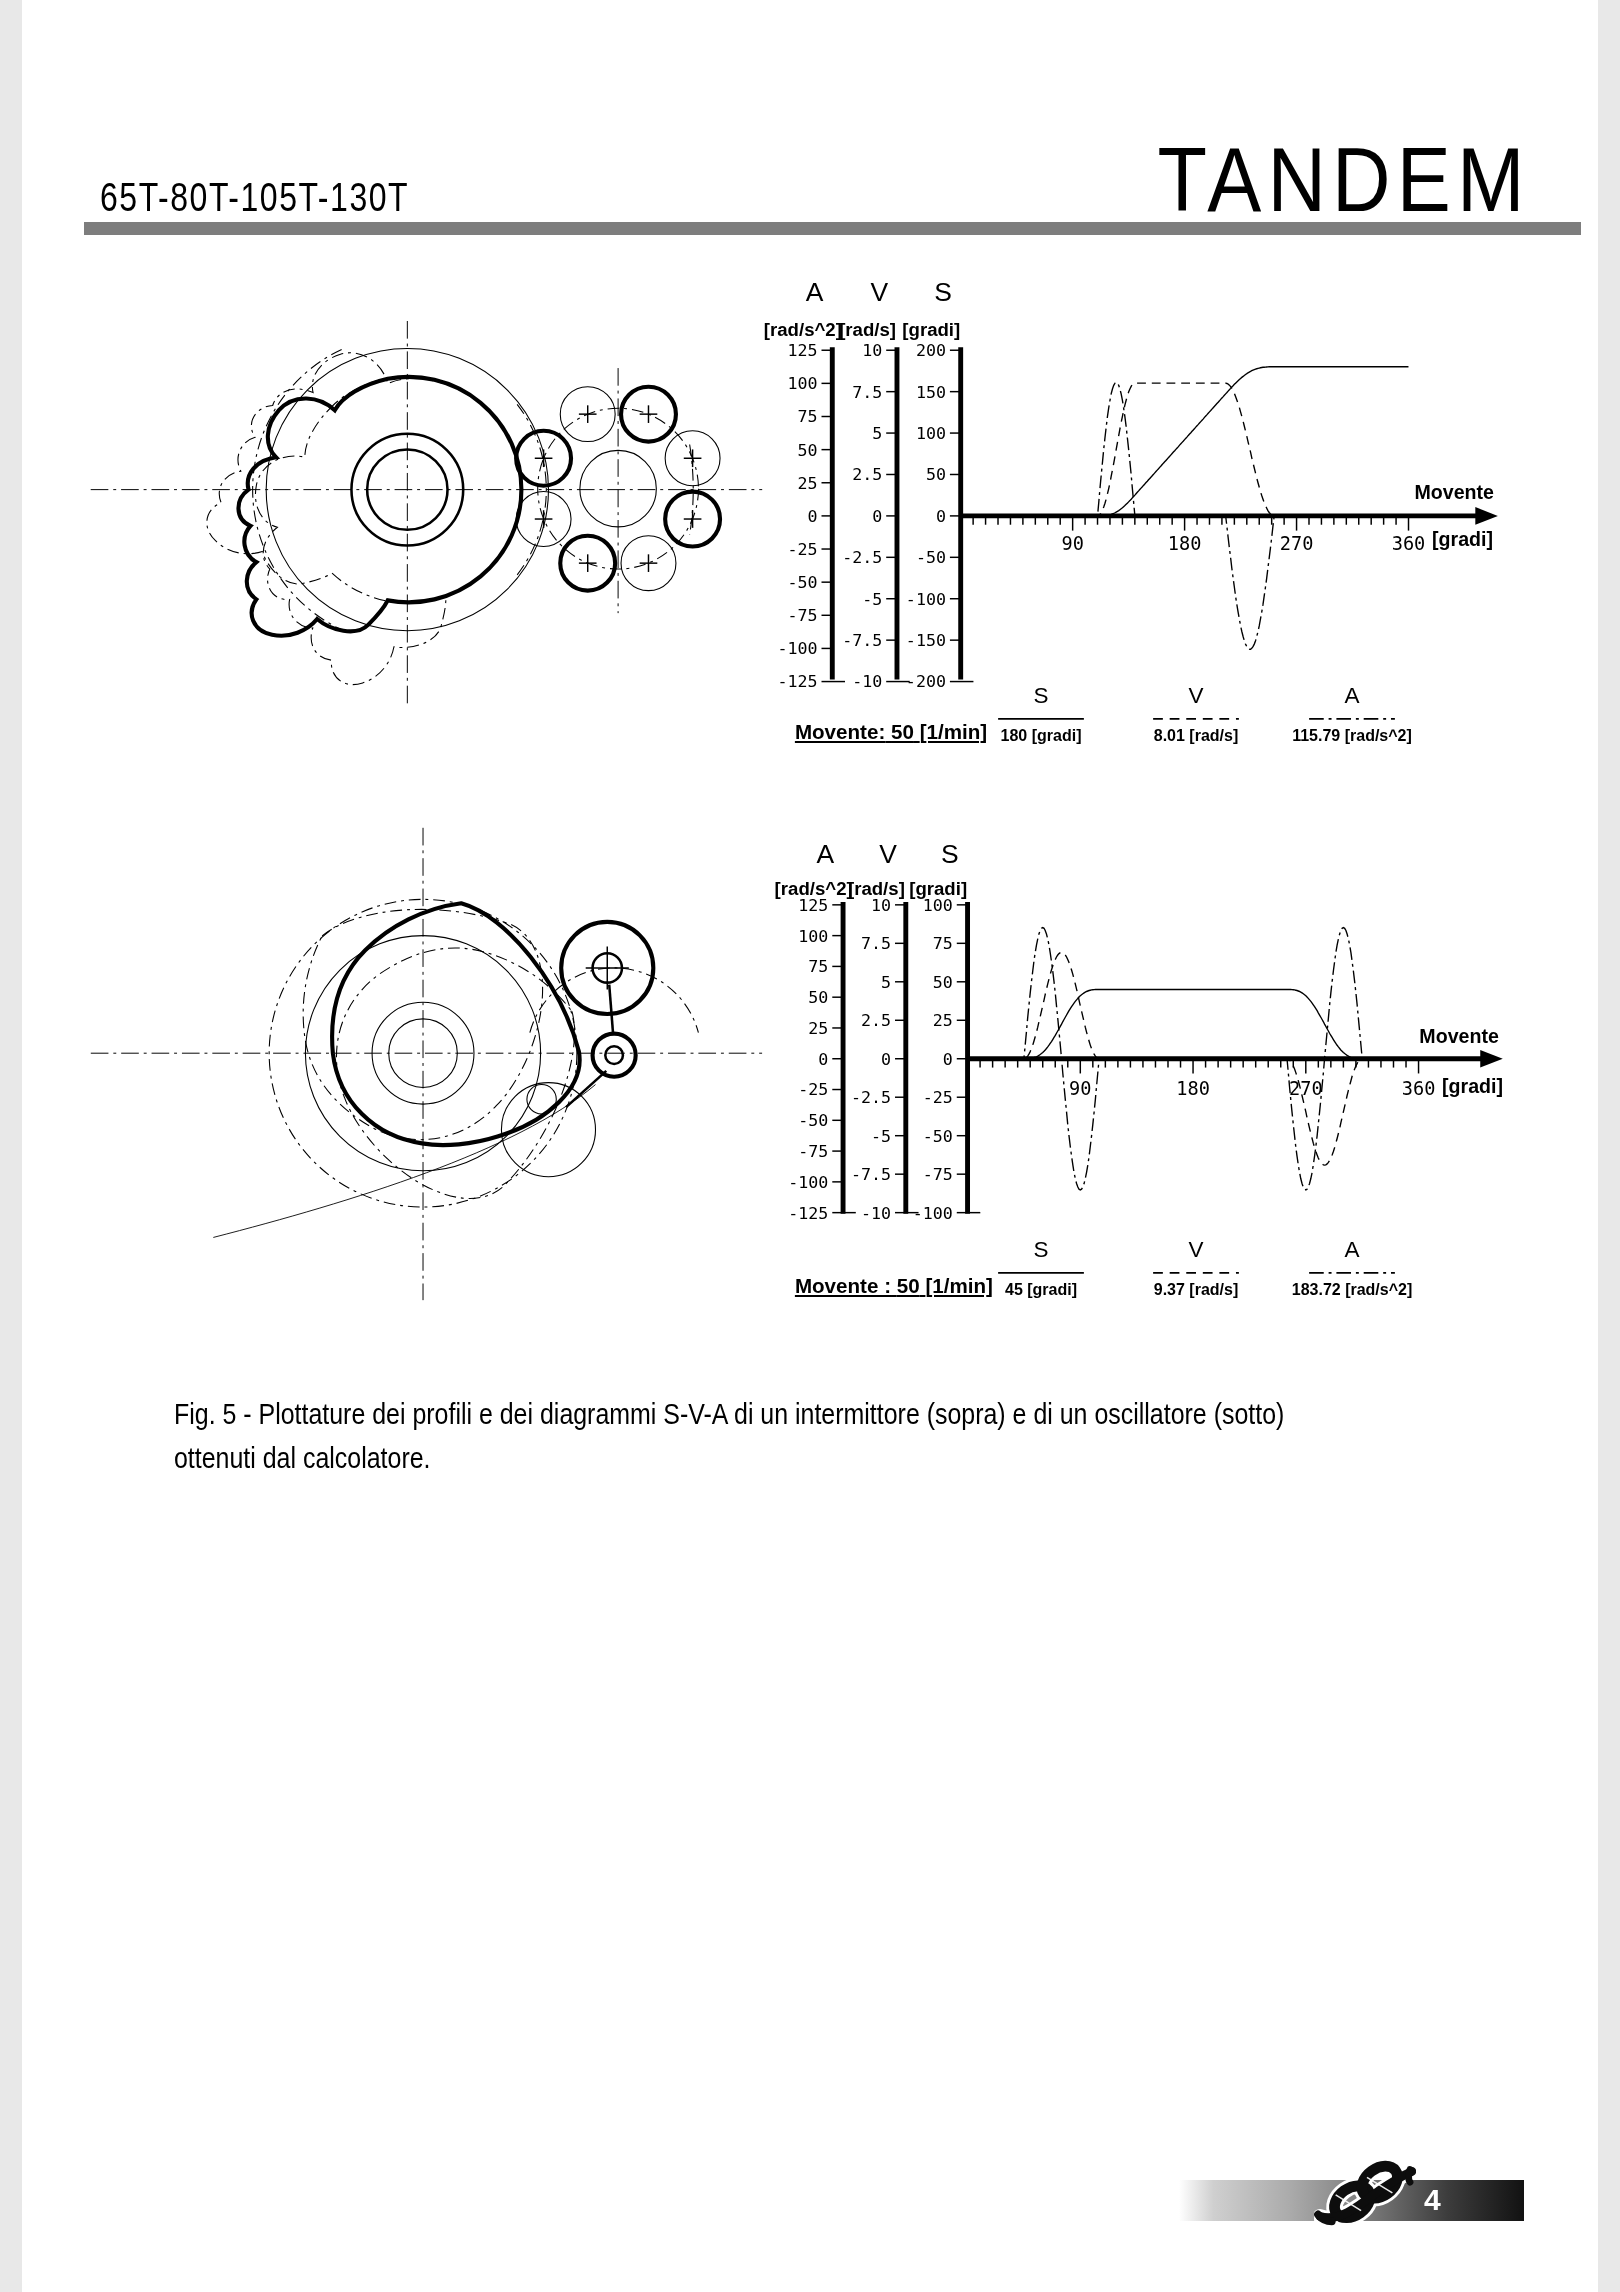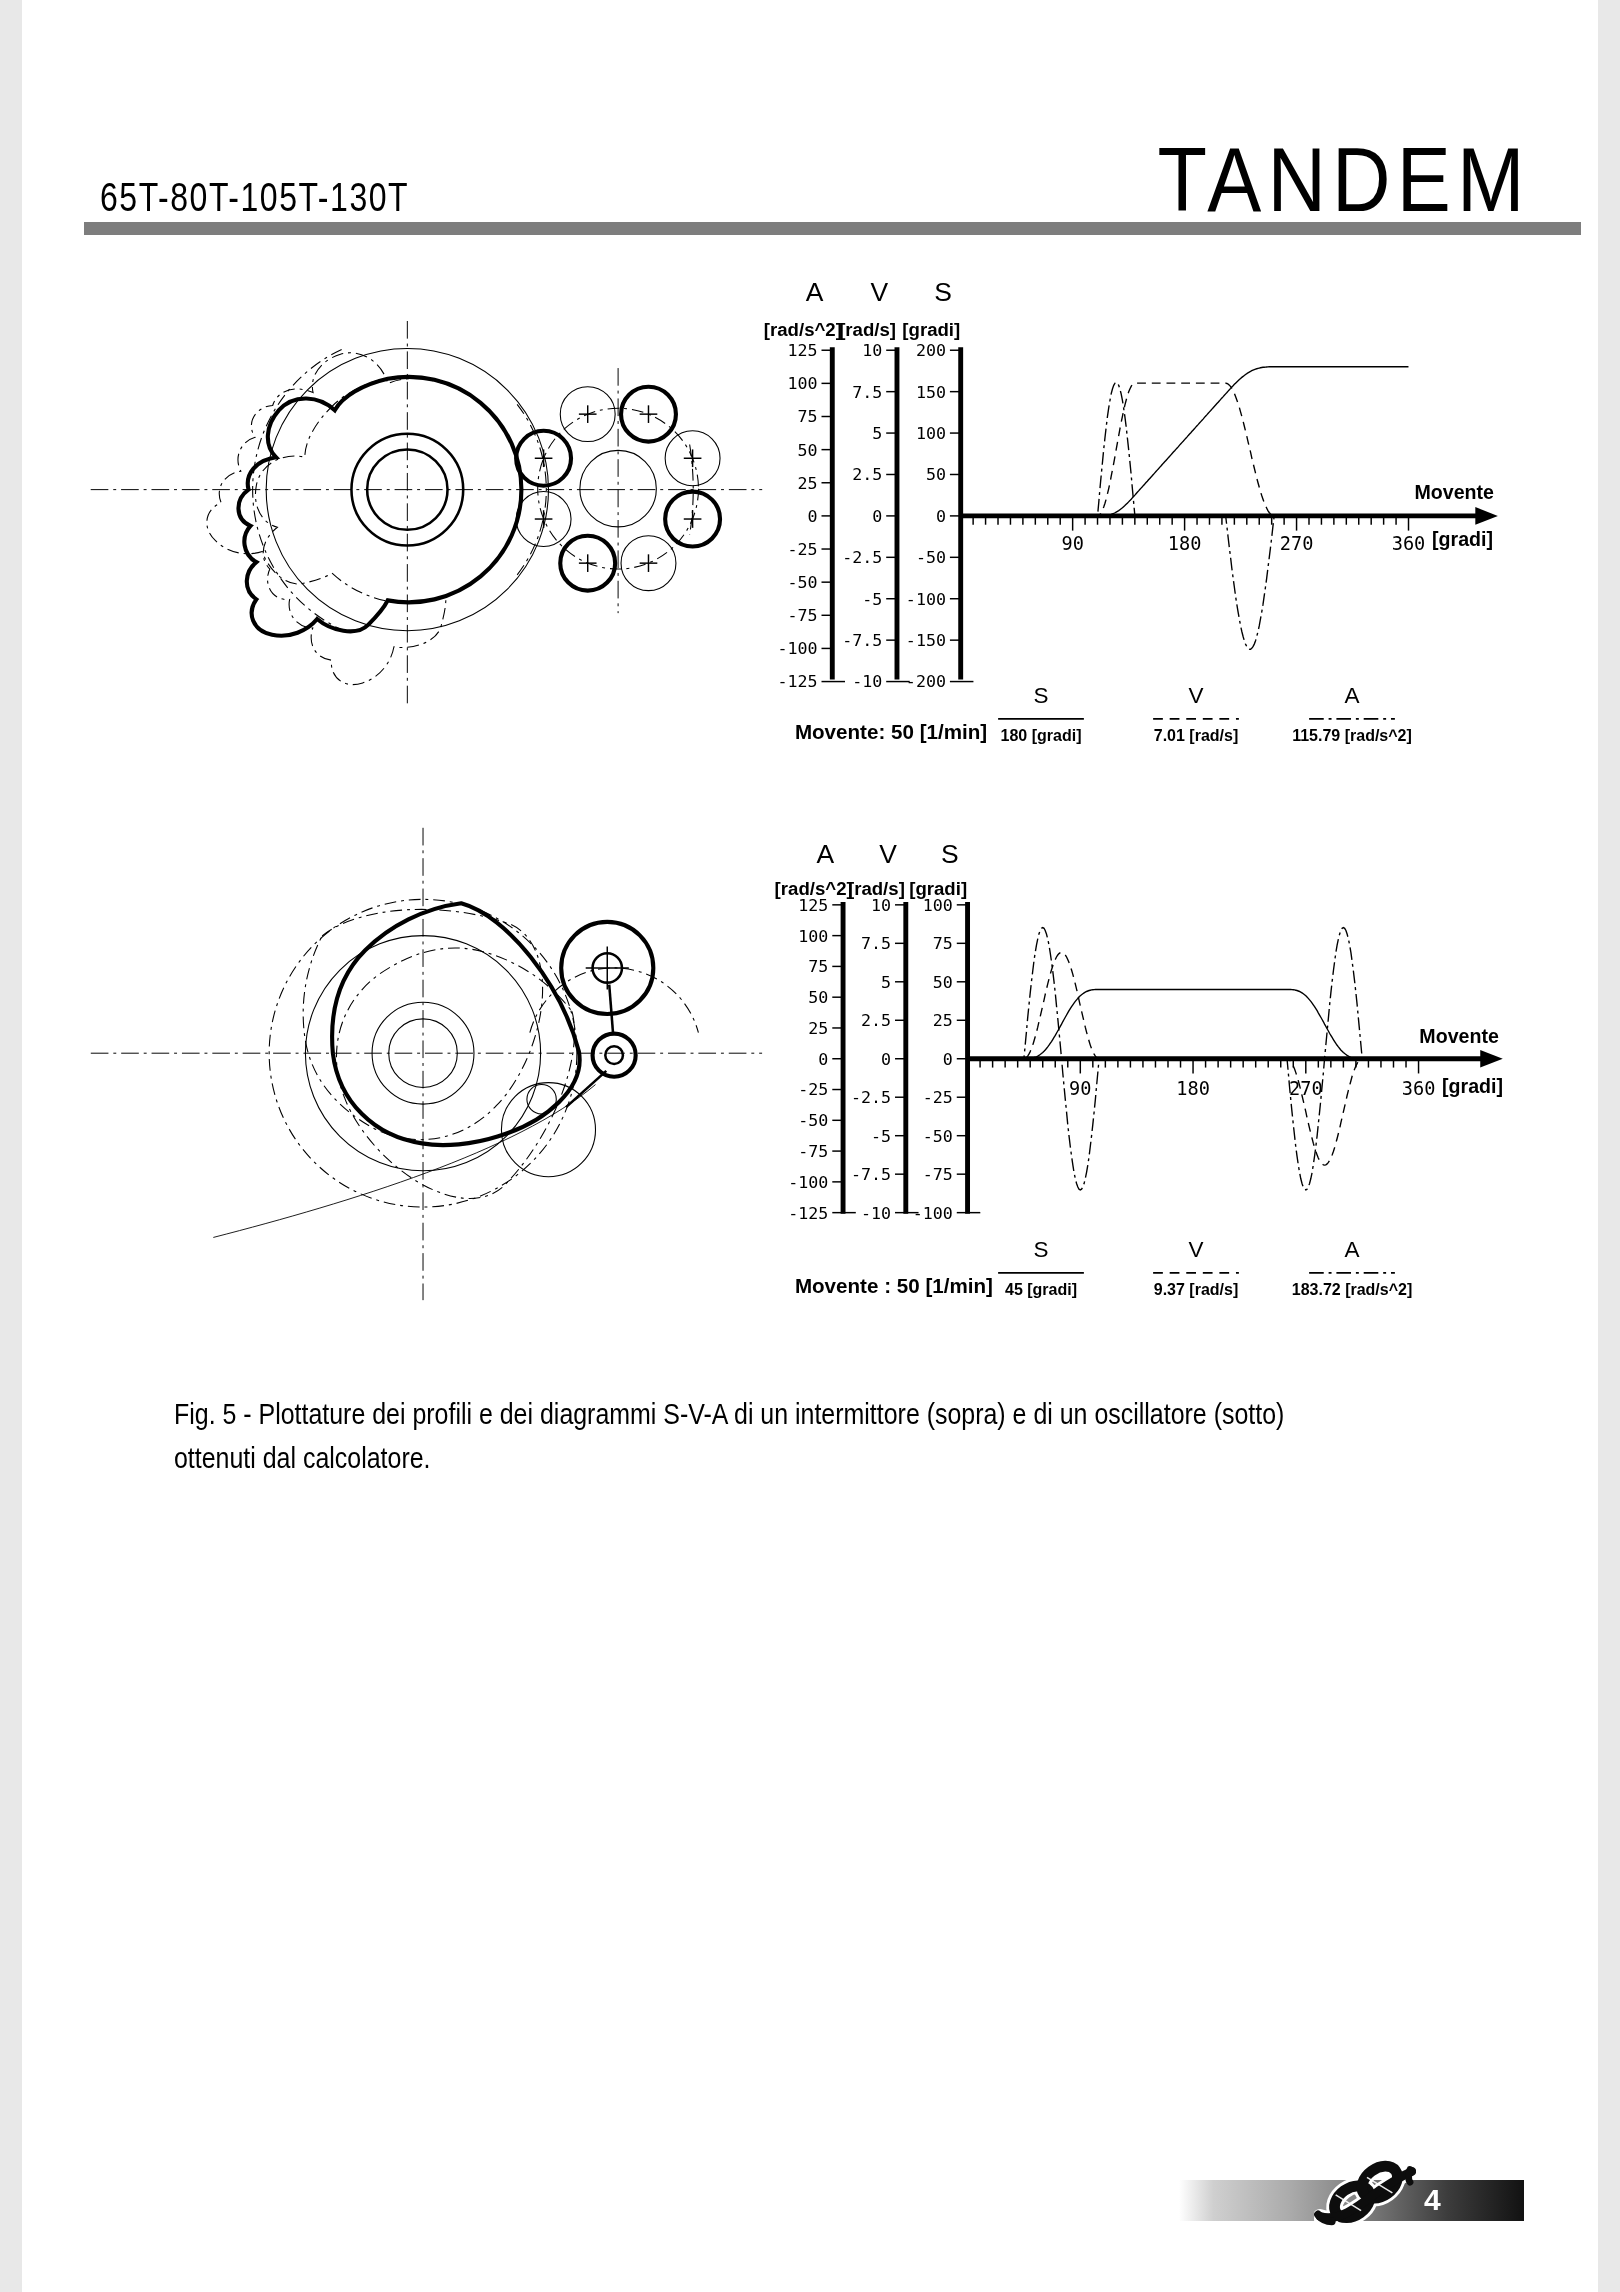--- a/index.html
+++ b/index.html
@@ -18,21 +18,21 @@
   .curve{fill:none;stroke:#000;stroke-width:1.4;}
   .c-dashed{stroke-dasharray:9 6;}
   .c-dashdot{stroke-dasharray:13 4 3 4;}
   .t-mono{font:17px "DejaVu Sans Mono",monospace;}
   .t-monoX{font:19px "DejaVu Sans Mono",monospace;}
   .t-head{font:27px "Liberation Sans",sans-serif;}
   .t-unit{font:19px "Liberation Sans",sans-serif;font-weight:bold;}
   .t-lab{font:20px "Liberation Sans",sans-serif;font-weight:bold;}
   
   .legend{position:absolute;width:667px;height:110px;}
-  .mov{position:absolute;left:3.9px;top:37px;font-size:20.6px;font-weight:bold;white-space:nowrap;}
+  .mov{position:absolute;left:3.9px;top:37px;font-size:20.6px;font-weight:bold;white-space:nowrap;text-decoration:underline;}
   .lentry{position:absolute;top:0;width:186px;text-align:center;}
   .lname{font-size:22.5px;}
   .lline{display:block;margin:5.9px auto 0;}
   .lval{font-size:16px;font-weight:bold;margin-top:3.9px;white-space:nowrap;}
   .ls{stroke:#000;stroke-width:2;}
   .ls-dashed{stroke-dasharray:10 7;}
   .ls-dashdot{stroke-dasharray:15 5 3 5;}
   
   .thin{fill:none;stroke:#000;stroke-width:1.1;}
   .med{fill:none;stroke:#000;stroke-width:2.6;}
@@ -380,21 +380,21 @@
       <svg class="lline" width="90" height="7.8" viewBox="0 0 92 8">
           <line class="ls" x1="2" y1="4" x2="90" y2="4"></line>
         </svg>
       <div class="lval"><span>180</span> <span>[gradi]</span></div>
     </div>
     <div class="lentry" style="left:312px">
       <div class="lname">V</div>
       <svg class="lline" width="90" height="7.8" viewBox="0 0 92 8">
           <line class="ls ls-dashed" x1="2" y1="4" x2="90" y2="4"></line>
         </svg>
-      <div class="lval"><span>7.01</span> <span>[rad/s]</span></div>
+      <div class="lval"><span>8.01</span> <span>[rad/s]</span></div>
     </div>
     <div class="lentry" style="left:463px;width:196px">
       <div class="lname">A</div>
       <svg class="lline" width="90" height="7.8" viewBox="0 0 92 8">
           <line class="ls ls-dashdot" x1="2" y1="4" x2="90" y2="4"></line>
         </svg>
       <div class="lval"><span>115.79</span> <span>[rad/s^2]</span></div>
     </div>
   </div>
 

